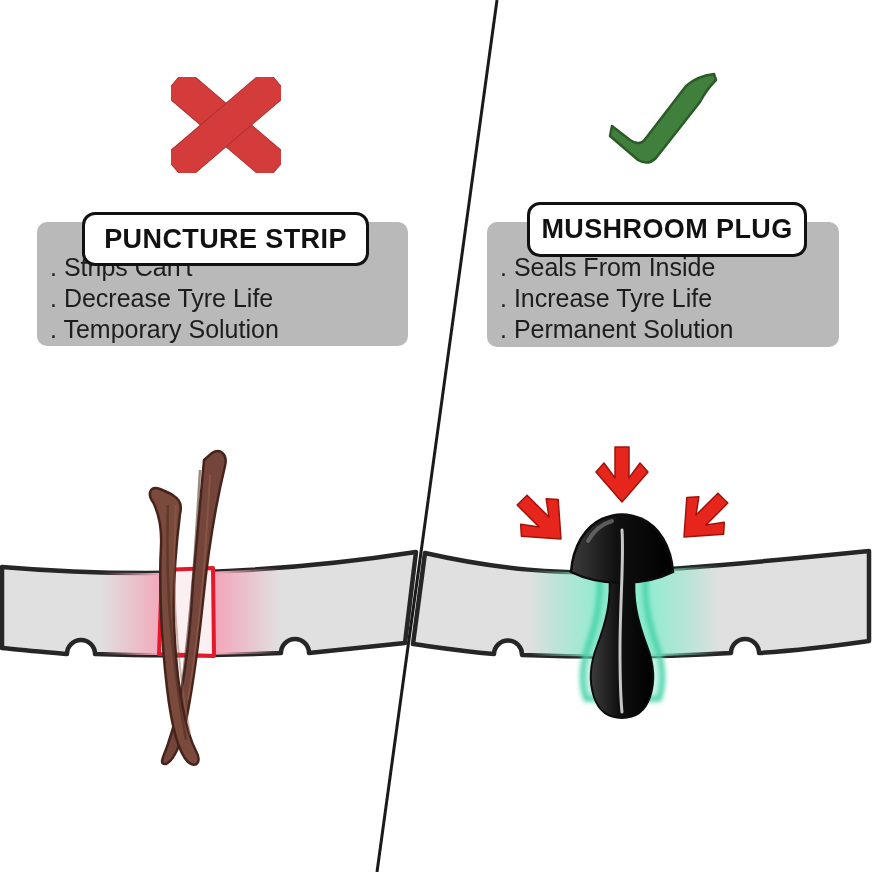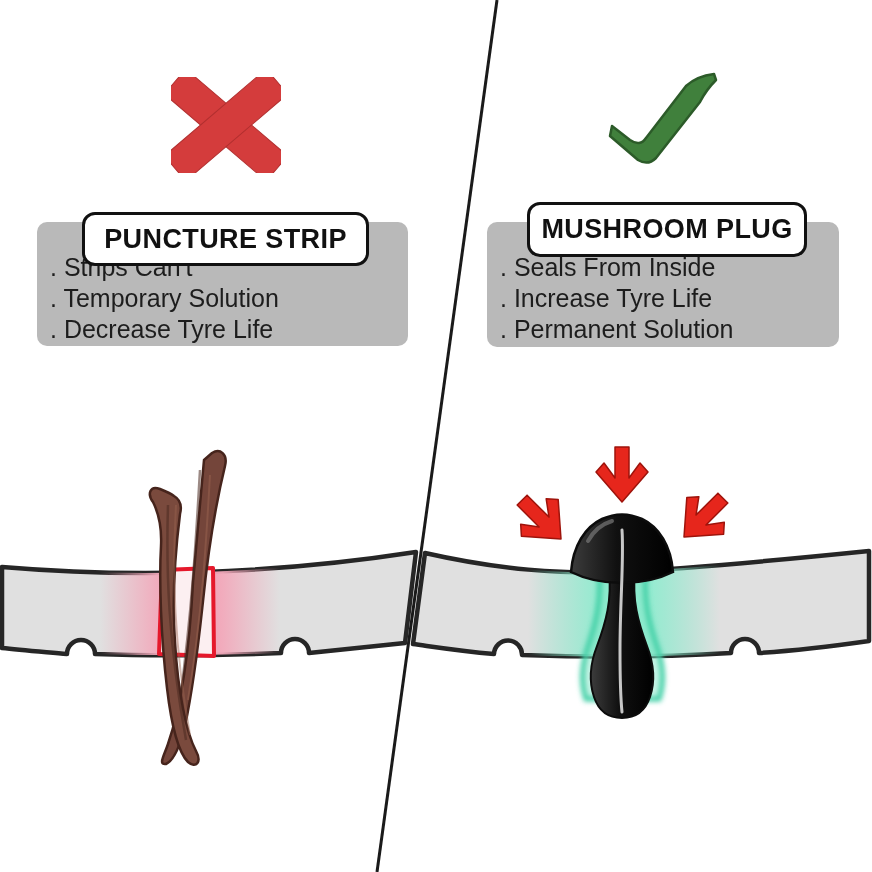--- a/index.html
+++ b/index.html
@@ -108,22 +108,22 @@
       <rect x="-12" y="31.5" width="134" height="33" transform="rotate(-40.5 55 48)"></rect>
     </g>
   </svg>
 
   <div class="label-box label-left">
     <span>PUNCTURE STRIP</span>
   </div>
 
   <div class="info-box info-left">
     <div class="bullet">. Strips Can't</div>
+    <div class="bullet">. Decrease Tyre Life</div>
     <div class="bullet">. Temporary Solution</div>
-    <div class="bullet">. Decrease Tyre Life</div>
   </div>
 
   <svg class="mark mark-check" width="110" height="100" viewBox="0 0 110 100">
     <path d="M 4,56 L 22,70 Q 32,77 38,68 L 78,16 Q 89,6 106,4 L 108,10 Q 98,20 92,32 L 48,88 Q 40,96 30,90 L 2,66 Z" fill="#40803c" stroke="#2c5b29" stroke-width="2.5" stroke-linejoin="round"></path>
   </svg>
 
   <div class="label-box label-right">
     <span>MUSHROOM PLUG</span>
   </div>
 

